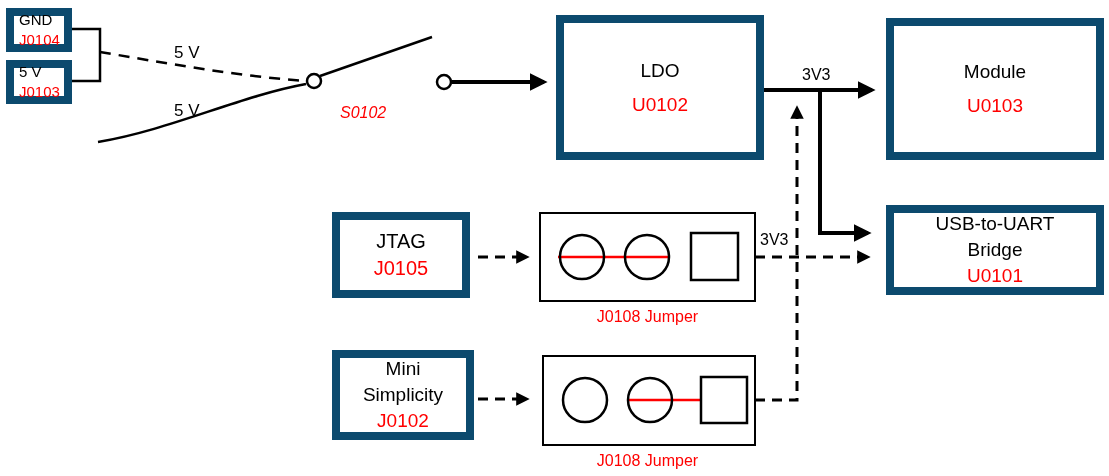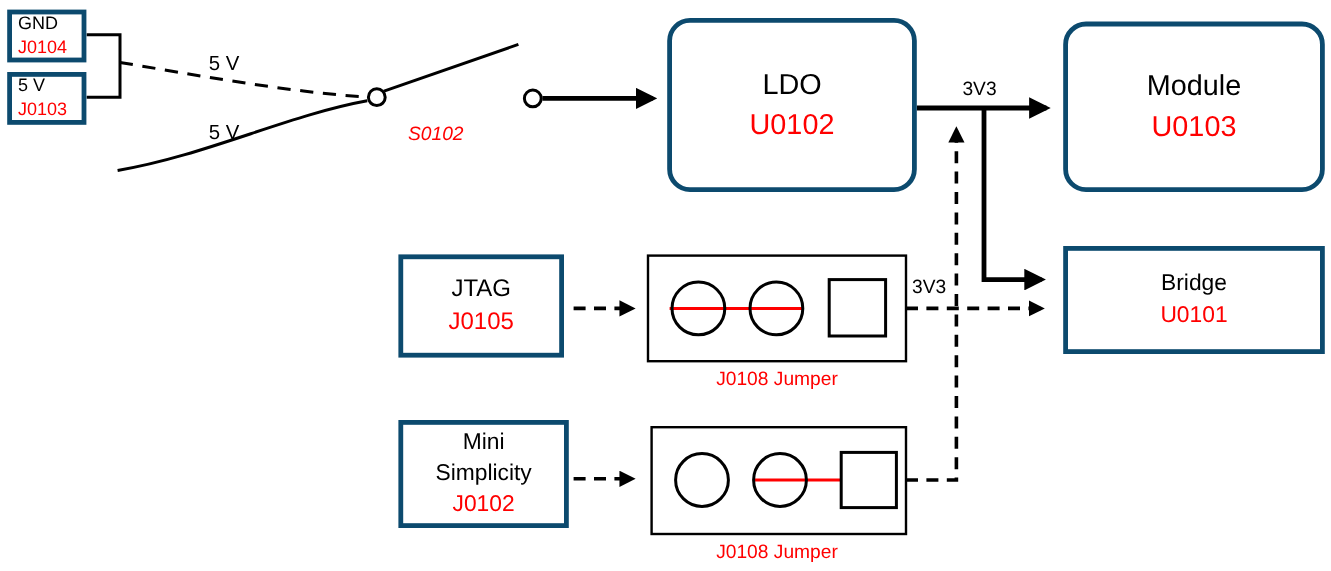--- a/index.html
+++ b/index.html
@@ -6,33 +6,33 @@
   #canvas{
     position:relative;
     width:1109px;height:476px;
     background:#ffffff;
     font-family:"Liberation Sans",sans-serif;
     overflow:hidden;
   }
   #wires{position:absolute;left:0;top:0;}
   .box{
     position:absolute;
-    border:4px solid #0c4a6e;
+    border:8px solid #0c4a6e;
     background:#ffffff;
     display:flex;
     flex-direction:column;
     justify-content:center;
     box-sizing:border-box;
     color:#000000;
   }
   .box.left-align{align-items:flex-start;padding-left:5px;}
   .box.center{align-items:center;text-align:center;}
   .small-txt{font-size:15px;line-height:20px;}
   .med-txt{font-size:20px;line-height:27px;justify-content:center;}
-  .big-txt{font-size:24px;line-height:34px;border-radius:19px;}
+  .big-txt{font-size:19px;line-height:34px;}
   .bridge-txt{font-size:19px;line-height:26px;}
   .rd{color:#ff0000;}
   .bk{color:#000000;}
   .floating-label{
     position:absolute;
     font-size:17px;
     color:#000000;
     white-space:nowrap;
   }
   .floating-label.red{color:#ff0000;font-size:16px;}
@@ -102,20 +102,21 @@
     <span class="bk">LDO</span>
     <span class="rd">U0102</span>
   </div>
 
   <div class="box center big-txt" style="left:886px;top:18px;width:218px;height:142px;">
     <span class="bk">Module</span>
     <span class="rd">U0103</span>
   </div>
 
   <div class="box center bridge-txt" style="left:886px;top:205px;width:218px;height:90px;">
+    <span class="bk">USB-to-UART</span>
     <span class="bk">Bridge</span>
     <span class="rd">U0101</span>
   </div>
 
   <div class="box center med-txt" style="left:332px;top:212px;width:138px;height:86px;">
     <span class="bk">JTAG</span>
     <span class="rd">J0105</span>
   </div>
 
   <div class="box center bridge-txt" style="left:332px;top:350px;width:142px;height:90px;">

